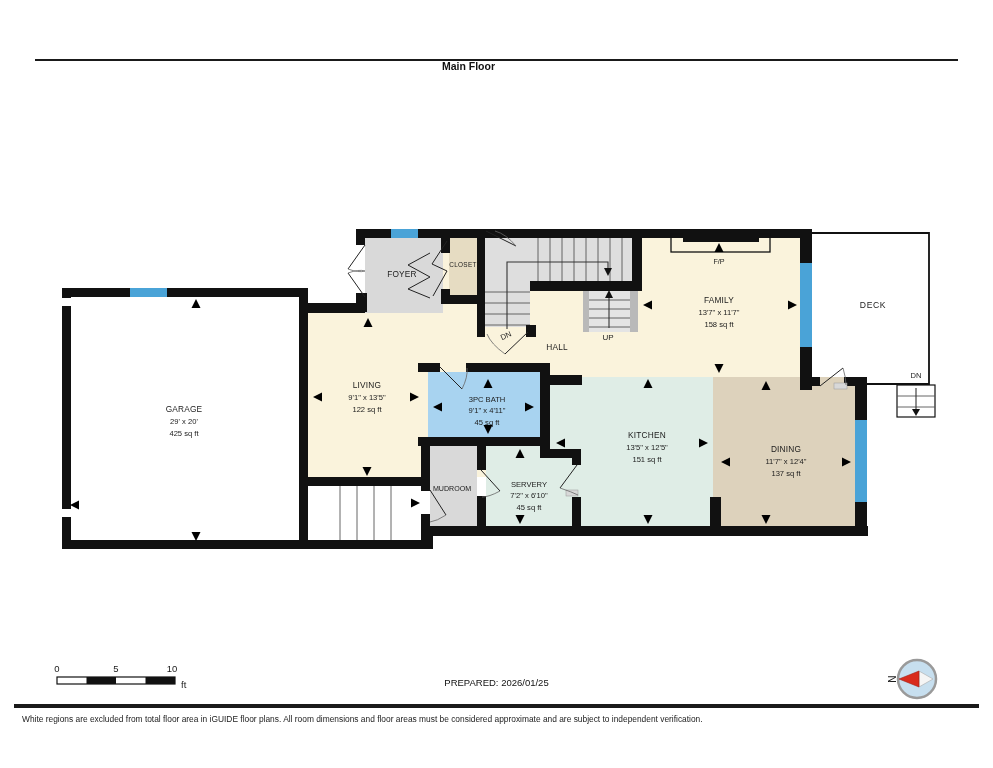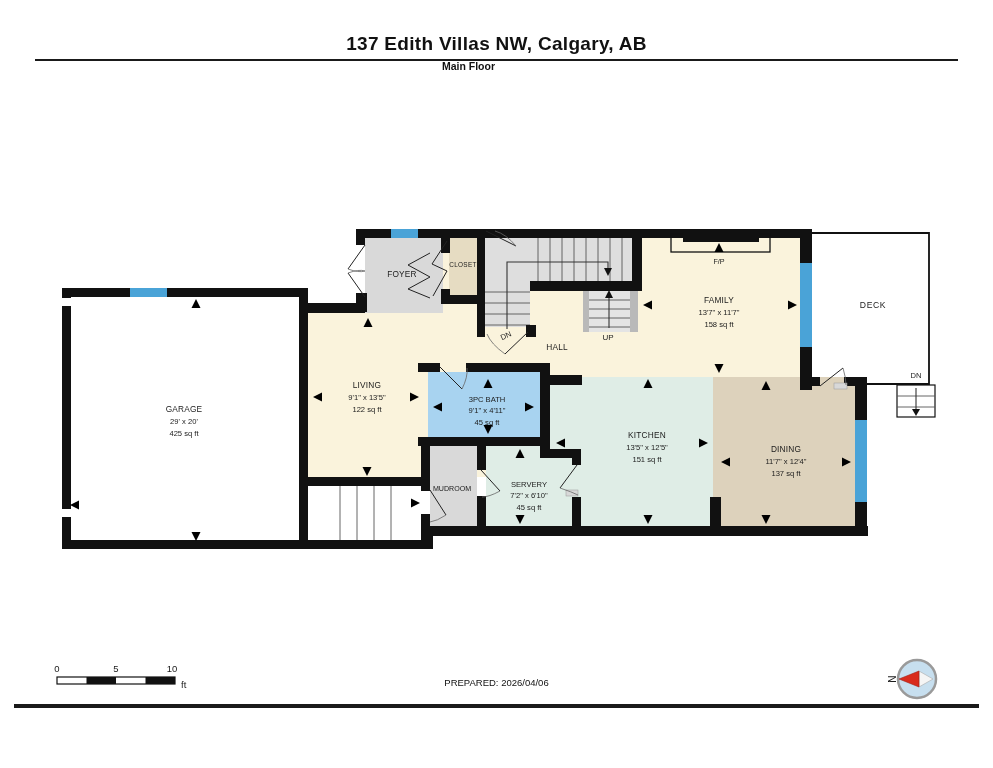--- a/index.html
+++ b/index.html
@@ -27,21 +27,20 @@
   text{font-family:"Liberation Sans",sans-serif;fill:#1b1b1b;}
   .rl{font-size:8.3px;text-anchor:middle;letter-spacing:.2px;}
   .rs{font-size:7.6px;text-anchor:middle;}
   .tiny{font-size:6.4px;text-anchor:middle;letter-spacing:.3px;}
 </style>
 </head>
 <body>
 
 <div class="page">
 
-  <div class="title">137 Edith Villas NW, Calgary, AB</div>
   <div class="title-rule"></div>
   <div class="floor-label">Main Floor</div>
 
   <svg class="plan" viewBox="0 0 993 768">
     <defs>
       <path id="arr" d="M0 0 L-9 -4.5 L-9 4.5 Z"></path>
     </defs>
 
     <g>
       <rect x="303" y="303" width="124" height="183" fill="#FAF3DC"></rect>
@@ -261,15 +260,16 @@
     </g>
 
     <g>
       <circle cx="917" cy="679" r="19" fill="#C7DFEF" stroke="#9a9a9a" stroke-width="2.5"></circle>
       <polygon points="933,679 919,671 919,687" fill="#F5F5F5" stroke="#aaa" stroke-width=".6"></polygon>
       <polygon points="899,679 919,671 919,687" fill="#D92B1C" stroke="#a02015" stroke-width=".6"></polygon>
       <text x="893" y="682" transform="rotate(-90 893 679)" style="font-size:10px;text-anchor:middle">N</text>
     </g>
   </svg>
 
-  <div class="prepared">PREPARED: 2026/04/06</div>
+  <div class="prepared">PREPARED: 2026/01/25</div>
   <div class="footer-rule"></div>
+  <div class="disclaimer">White regions are excluded from total floor area in iGUIDE floor plans. All room dimensions and floor areas must be considered approximate and are subject to independent verification.</div>
 </div>
 
 </body></html>

